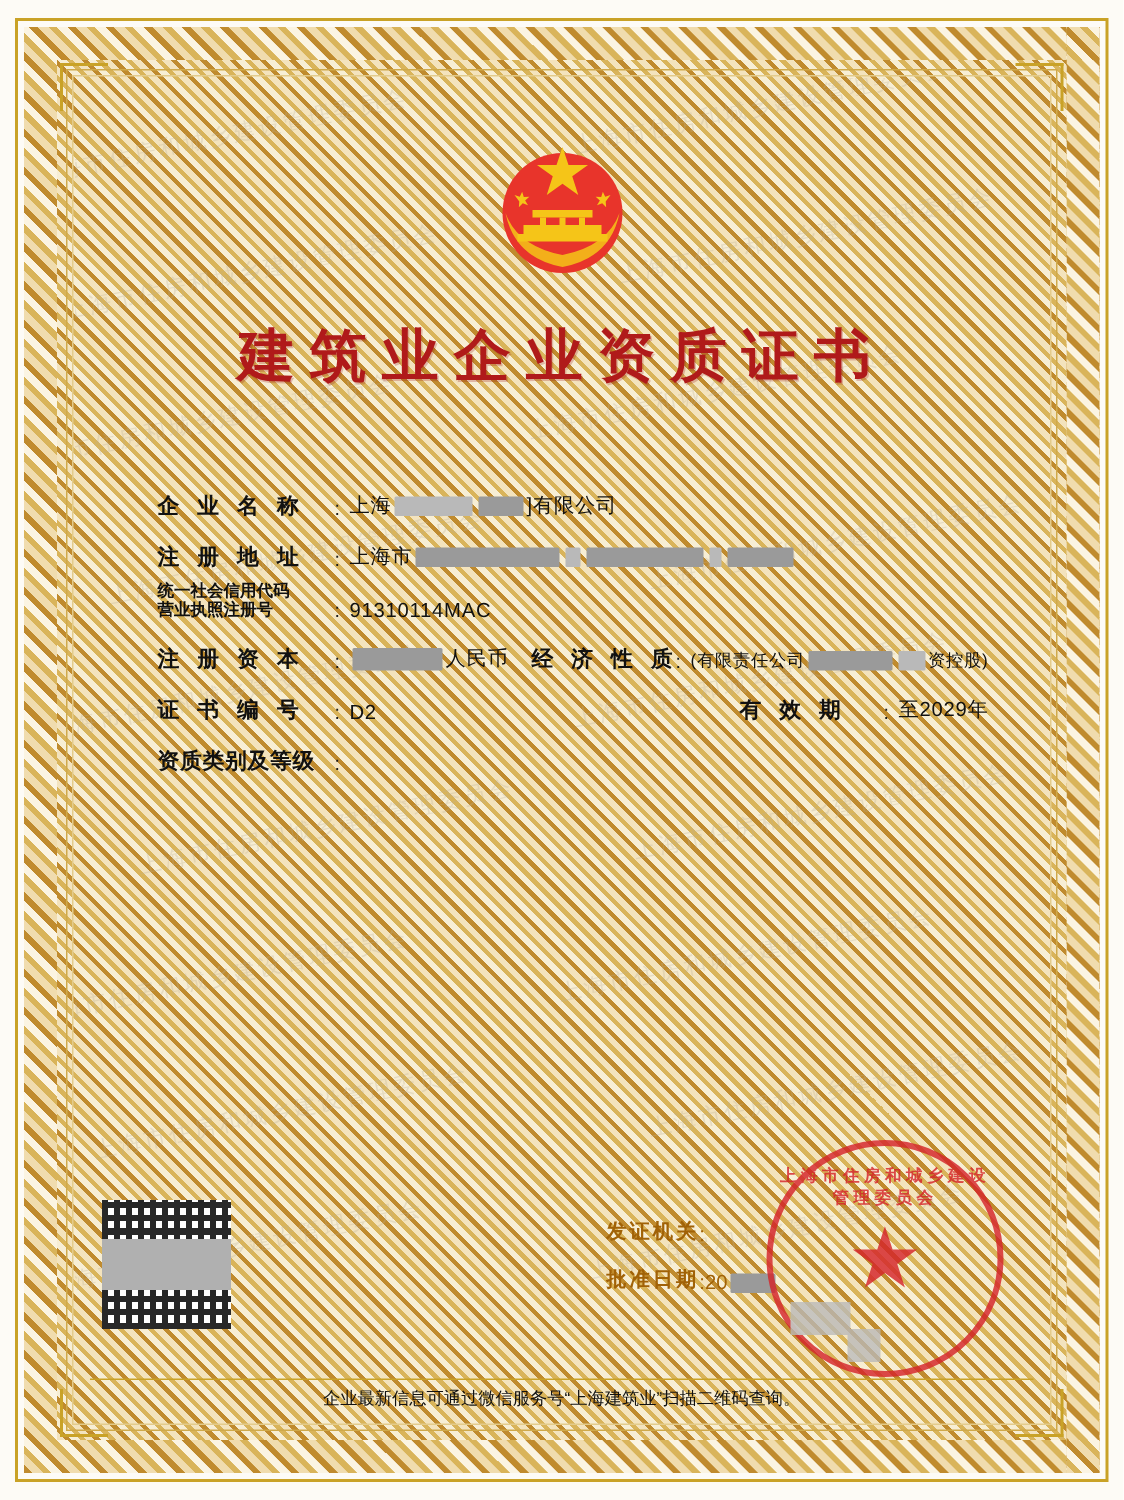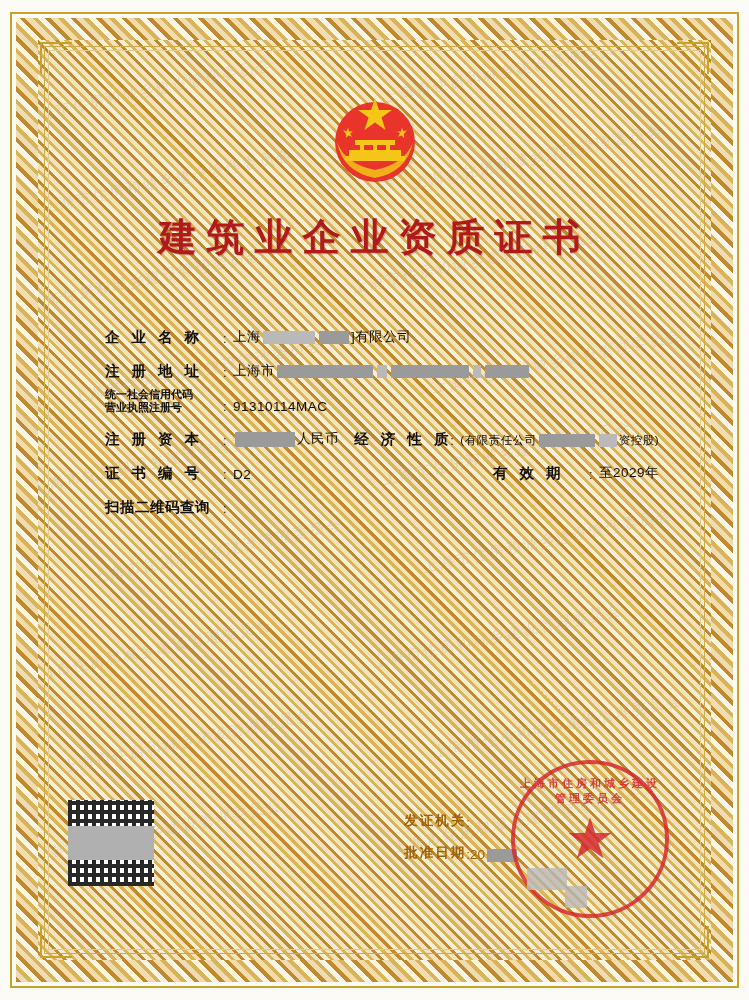--- a/index.html
+++ b/index.html
@@ -372,21 +372,21 @@
         <div class="colon">:</div>
         <div class="value">D2</div>
         <div class="right-group">
           <div class="label">有 效 期</div>
           <div class="colon">:</div>
           <div class="value">至2029年</div>
         </div>
       </div>
 
       <div class="row">
-        <div class="label" style="letter-spacing:0.5px">扫描二维码查询</div>
+        <div class="label" style="letter-spacing:0.5px">资质类别及等级</div>
         <div class="colon">:</div>
       </div>
 
     </div>
 
     <div class="qr">
       <div class="qr-grid"></div>
       <div class="qr-mask"></div>
     </div>
 
@@ -403,15 +403,16 @@
       </div>
     </div>
 
     <div class="seal">
       <div class="seal-text-top">上海市住房和城乡建设管理委员会</div>
       <div class="seal-star">★</div>
       <div class="seal-redact" style="left:12px; bottom:24px; width:40px; height:22px;"></div>
       <div class="seal-redact" style="left:50px; bottom:6px; width:22px; height:22px;"></div>
     </div>
 
+    <div class="footer">企业最新信息可通过微信服务号“上海建筑业”扫描二维码查询。</div>
 
   </div>
 </div>
 
 </body></html>

